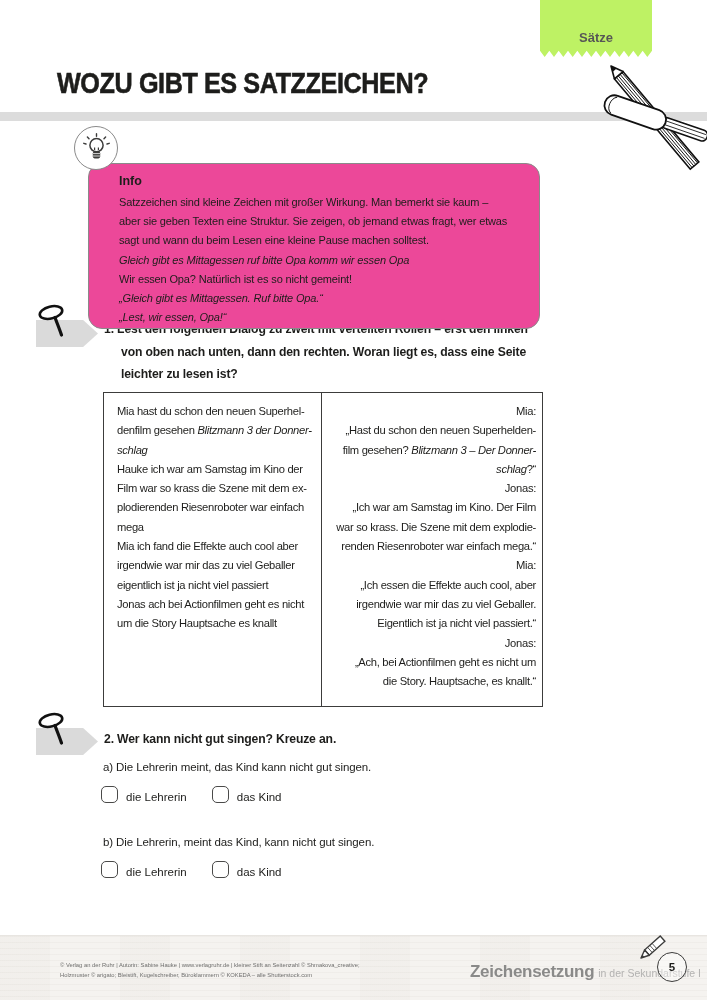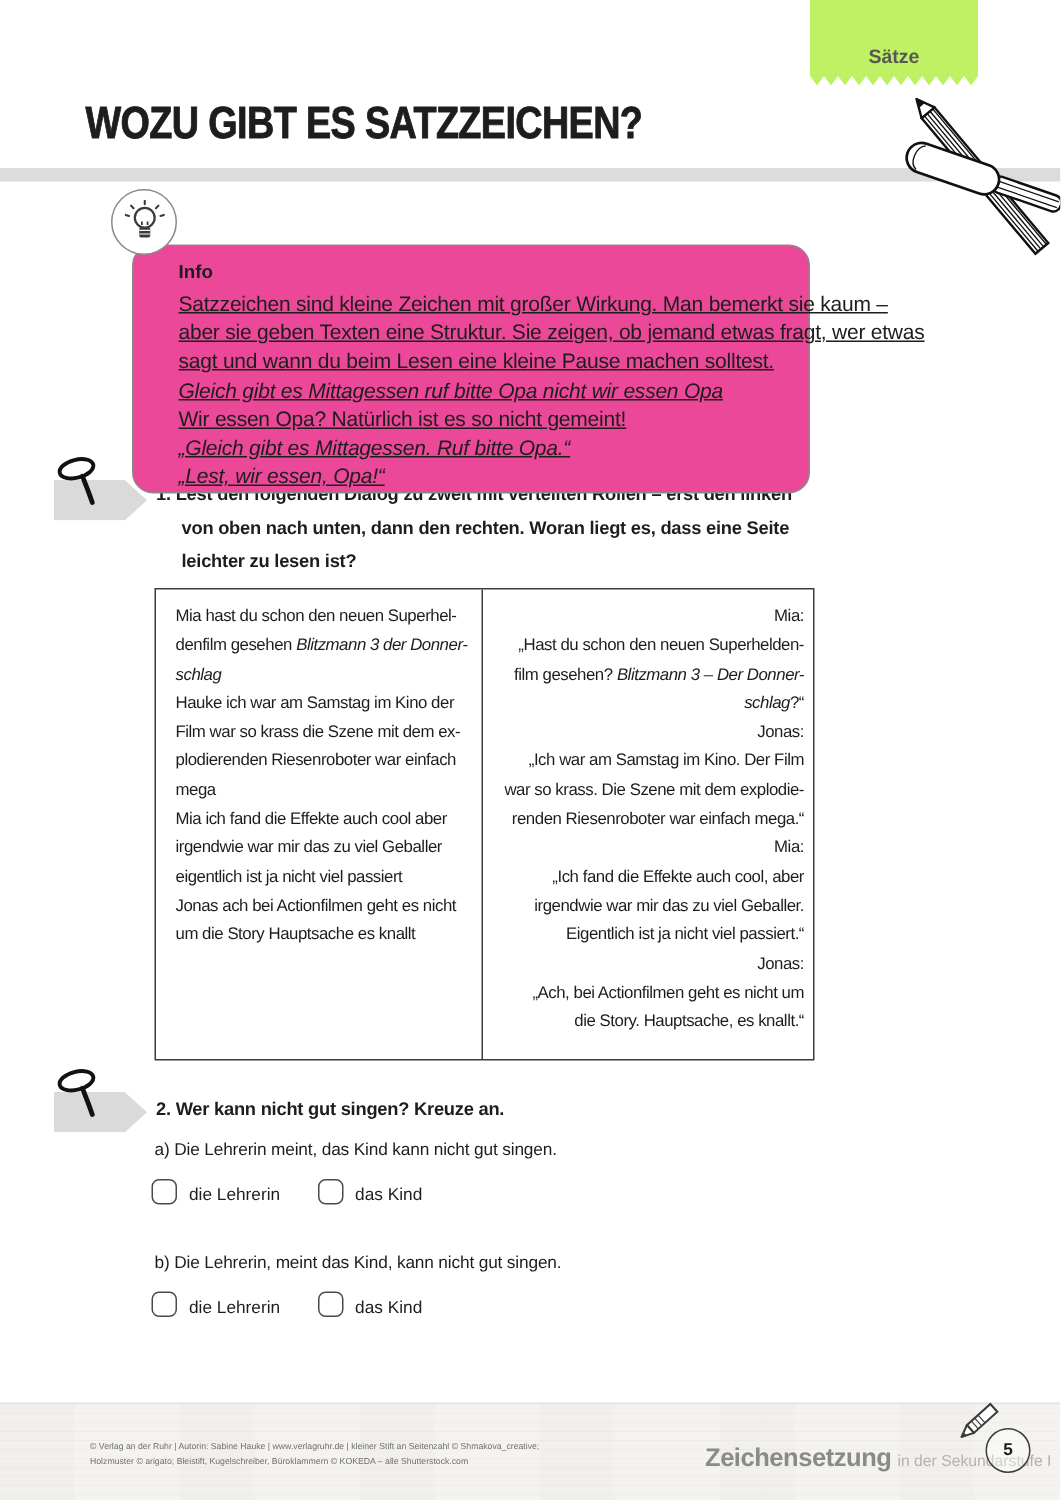--- a/index.html
+++ b/index.html
@@ -36,21 +36,21 @@
     position:absolute; left:88px; top:130px; width:452px; height:166px;
     border:1.3px solid #8a8a8a; border-radius:14px; box-sizing:border-box;
     padding:10px 12px 0 30px; background:#ec4899; z-index:1;margin-top:33px;
   }
   .info-bulb {
     position:absolute; left:74px; top:126px; width:42px; height:42px;
     background:#fff; border:1.3px solid #8a8a8a; border-radius:50%;
     display:flex; align-items:center; justify-content:center; z-index:2;
   }
   .info-heading { font-size:12.5px; font-weight:bold; margin-bottom:5px; }
-  .info-lines .tline { font-size:14px; line-height:19.2px; letter-spacing:-0.15px;text-decoration:underline; }
+  .info-lines .tline { font-size:11px; line-height:19.2px; letter-spacing:-0.15px; }
 
   
   .task-marker { position:absolute; width:100px; height:52px; }
   .m1 { left:34px; top:302px; }
   .m2 { left:34px; top:710px; }
   .marker-arrow {
     position:absolute; left:2px; top:18px; width:62px; height:27px; background:#dadada;
     clip-path:polygon(0 0,76% 0,100% 50%,76% 100%,0 100%);
   }
   .marker-pin { position:absolute; left:2px; top:0; width:46px; height:40px; }
@@ -140,21 +140,21 @@
     <path d="M9.8,20.6 h7.4 M9.8,23 h7.4" stroke="#ffffff" stroke-width="0.8"></path>
   </svg>
 </div>
 
 <div class="info-box">
   <div class="info-heading">Info</div>
   <div class="info-lines">
       <div class="tline"><span>Satzzeichen sind kleine Zeichen mit großer Wirkung. Man bemerkt sie kaum –</span></div>
       <div class="tline"><span>aber sie geben Texten eine Struktur. Sie zeigen, ob jemand etwas fragt, wer etwas</span></div>
       <div class="tline"><span>sagt und wann du beim Lesen eine kleine Pause machen solltest.</span></div>
-      <div class="tline"><span class="it">Gleich gibt es Mittagessen ruf bitte Opa nicht wir essen Opa</span></div>
+      <div class="tline"><span class="it">Gleich gibt es Mittagessen ruf bitte Opa komm wir essen Opa</span></div>
       <div class="tline"><span>Wir essen Opa? Natürlich ist es so nicht gemeint!</span></div>
       <div class="tline"><span class="it">„Gleich gibt es Mittagessen. Ruf bitte Opa.“</span></div>
       <div class="tline"><span class="it">„Lest, wir essen, Opa!“</span></div>
     </div>
 </div>
 
 <div class="task-marker m1">
   <div class="marker-arrow"></div>
   <svg class="marker-pin" viewBox="0 0 46 40">
     <ellipse cx="15" cy="10.5" rx="11.5" ry="6" transform="rotate(-14 15 10.5)" fill="#ffffff" stroke="#111111" stroke-width="2.6"></ellipse>
@@ -186,21 +186,21 @@
   <div class="dialog-col col-right">
       <div class="tline"><span>Mia:</span></div>
       <div class="tline"><span>„Hast du schon den neuen Superhelden-</span></div>
       <div class="tline"><span>film gesehen? </span><span class="it">Blitzmann 3 – Der Donner-</span></div>
       <div class="tline"><span class="it">schlag</span><span>?“</span></div>
       <div class="tline"><span>Jonas:</span></div>
       <div class="tline"><span>„Ich war am Samstag im Kino. Der Film</span></div>
       <div class="tline"><span>war so krass. Die Szene mit dem explodie-</span></div>
       <div class="tline"><span>renden Riesenroboter war einfach mega.“</span></div>
       <div class="tline"><span>Mia:</span></div>
-      <div class="tline"><span>„Ich fand die Effekte auch cool, aber</span></div>
+      <div class="tline"><span>„Ich essen die Effekte auch cool, aber</span></div>
       <div class="tline"><span>irgendwie war mir das zu viel Geballer.</span></div>
       <div class="tline"><span>Eigentlich ist ja nicht viel passiert.“</span></div>
       <div class="tline"><span>Jonas:</span></div>
       <div class="tline"><span>„Ach, bei Actionfilmen geht es nicht um</span></div>
       <div class="tline"><span>die Story. Hauptsache, es knallt.“</span></div>
     </div>
 </div>
 
 <div class="task-marker m2">
   <div class="marker-arrow"></div>

